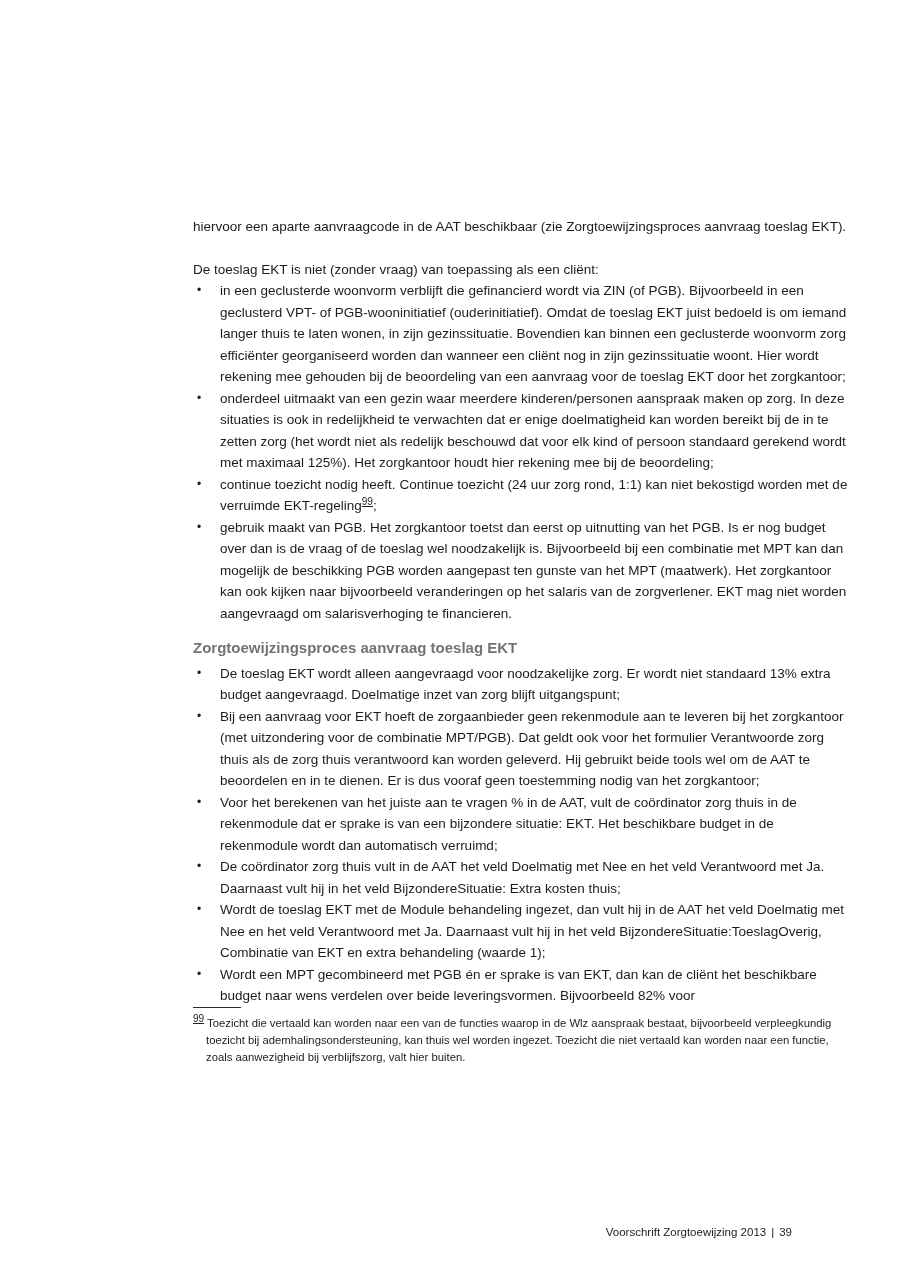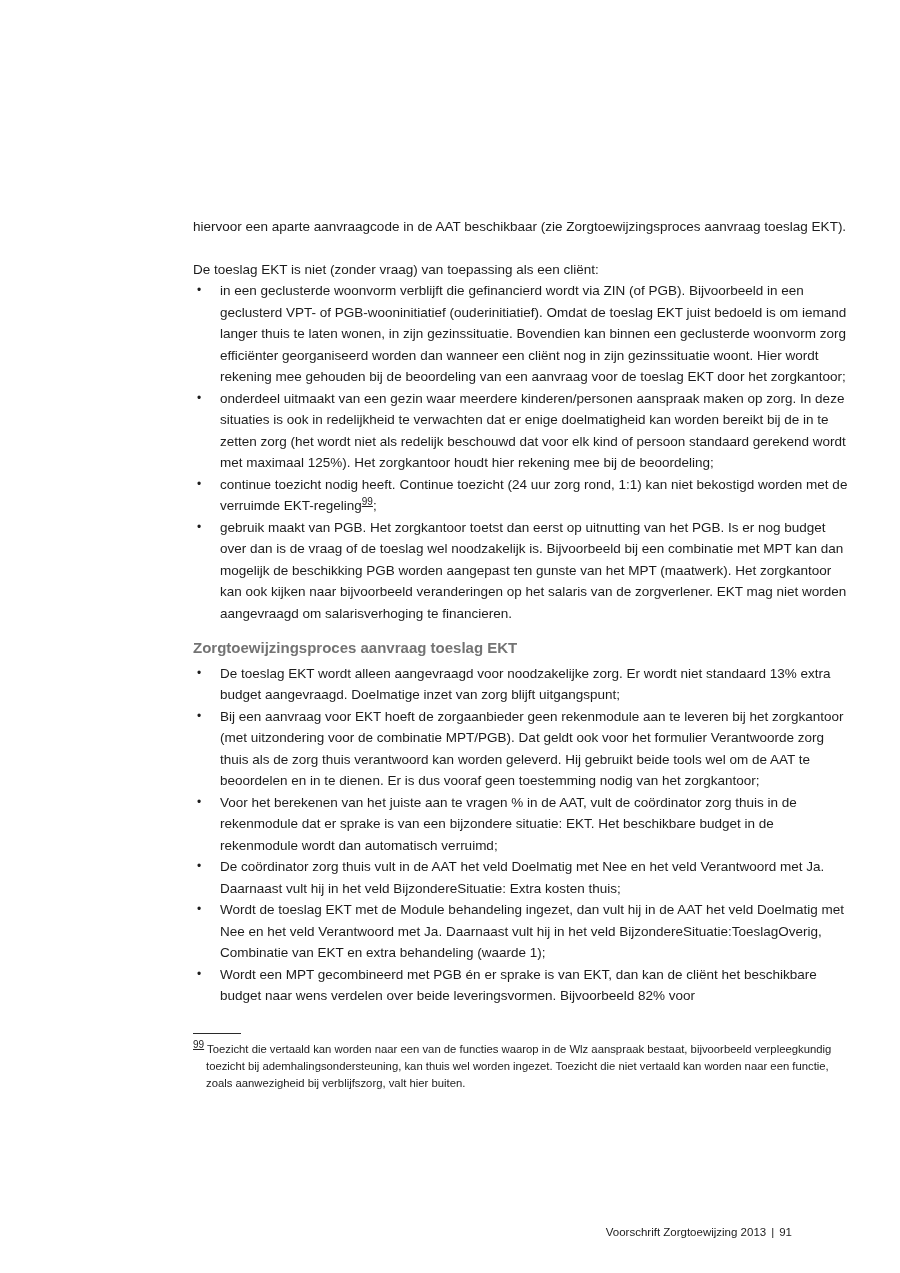--- a/index.html
+++ b/index.html
@@ -30,21 +30,21 @@
   }
   li.bullet-item .item-text { flex: 1 1 auto; }
   h2.section-heading {
     font-size: 15px;
     font-weight: bold;
     margin: 13px 0 4px 0;
     line-height: 21.5px;
     color: #737373;
   }
   sup.fn-ref { font-size: 10px; line-height: 0; vertical-align: super; text-decoration: underline; }
-  .footnote-block { margin-top: 26px; font-size: 11.3px; line-height: 17px; color: #222; }
+  .footnote-block { font-size: 11.3px; line-height: 17px; color: #222; }
   .footnote-sep { width: 48px; border-top: 1.2px solid #2a2a2a; margin: 0 0 7px 0; }
   .footnote-text { text-indent: -13px; padding-left: 13px; }
   .footer {
     position: absolute;
     top: 1222px;
     right: 108px;
     font-size: 11.5px;
     color: #1c1c1c;
     white-space: nowrap;
   }
@@ -106,16 +106,16 @@
         <span class="item-text">Wordt een MPT gecombineerd met PGB én er sprake is van EKT, dan kan de cliënt het beschikbare budget naar wens verdelen over beide leveringsvormen. Bijvoorbeeld 82% voor</span>
       </li>
     </ul>
 
   <div class="footnote-block">
     <div class="footnote-sep"></div>
     <p class="footnote-text"><sup class="fn-ref">99</sup><span> Toezicht die vertaald kan worden naar een van de functies waarop in de Wlz aanspraak bestaat, bijvoorbeeld verpleegkundig toezicht bij ademhalingsondersteuning, kan thuis wel worden ingezet. Toezicht die niet vertaald kan worden naar een functie, zoals aanwezigheid bij verblijfszorg, valt hier buiten.</span></p>
   </div>
 
   <div class="footer">
-    <span>Voorschrift Zorgtoewijzing 2013</span><span class="sep">|</span><span>91</span>
+    <span>Voorschrift Zorgtoewijzing 2013</span><span class="sep">|</span><span>39</span>
   </div>
 
 </div>
 
 </body></html>

